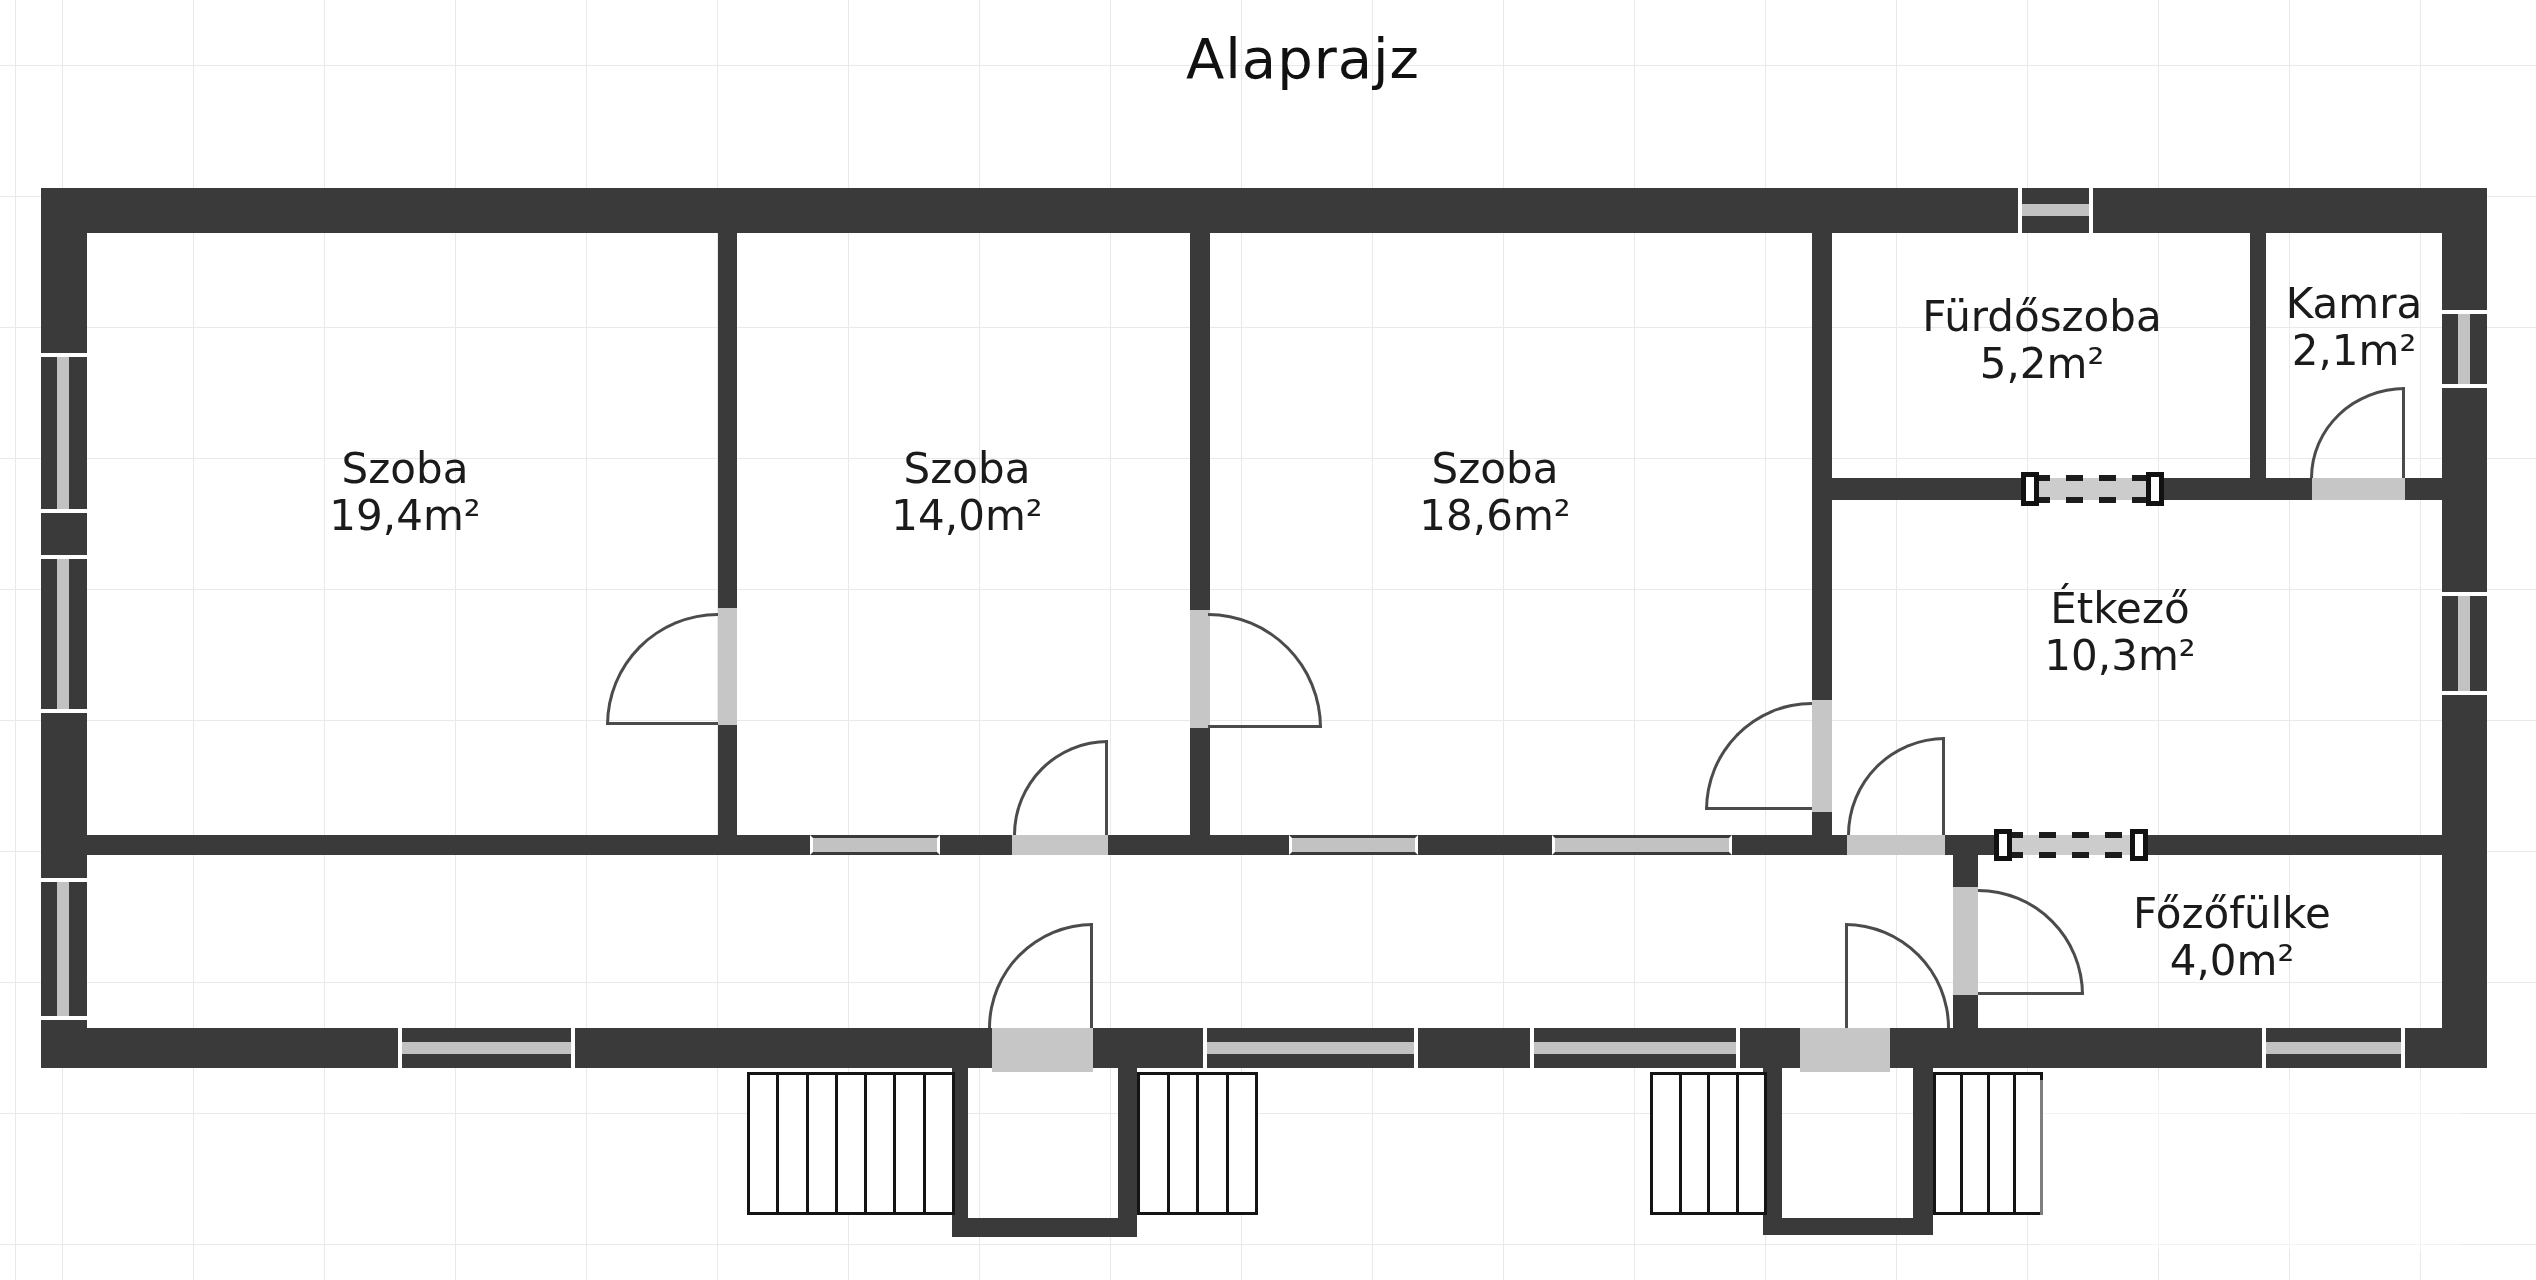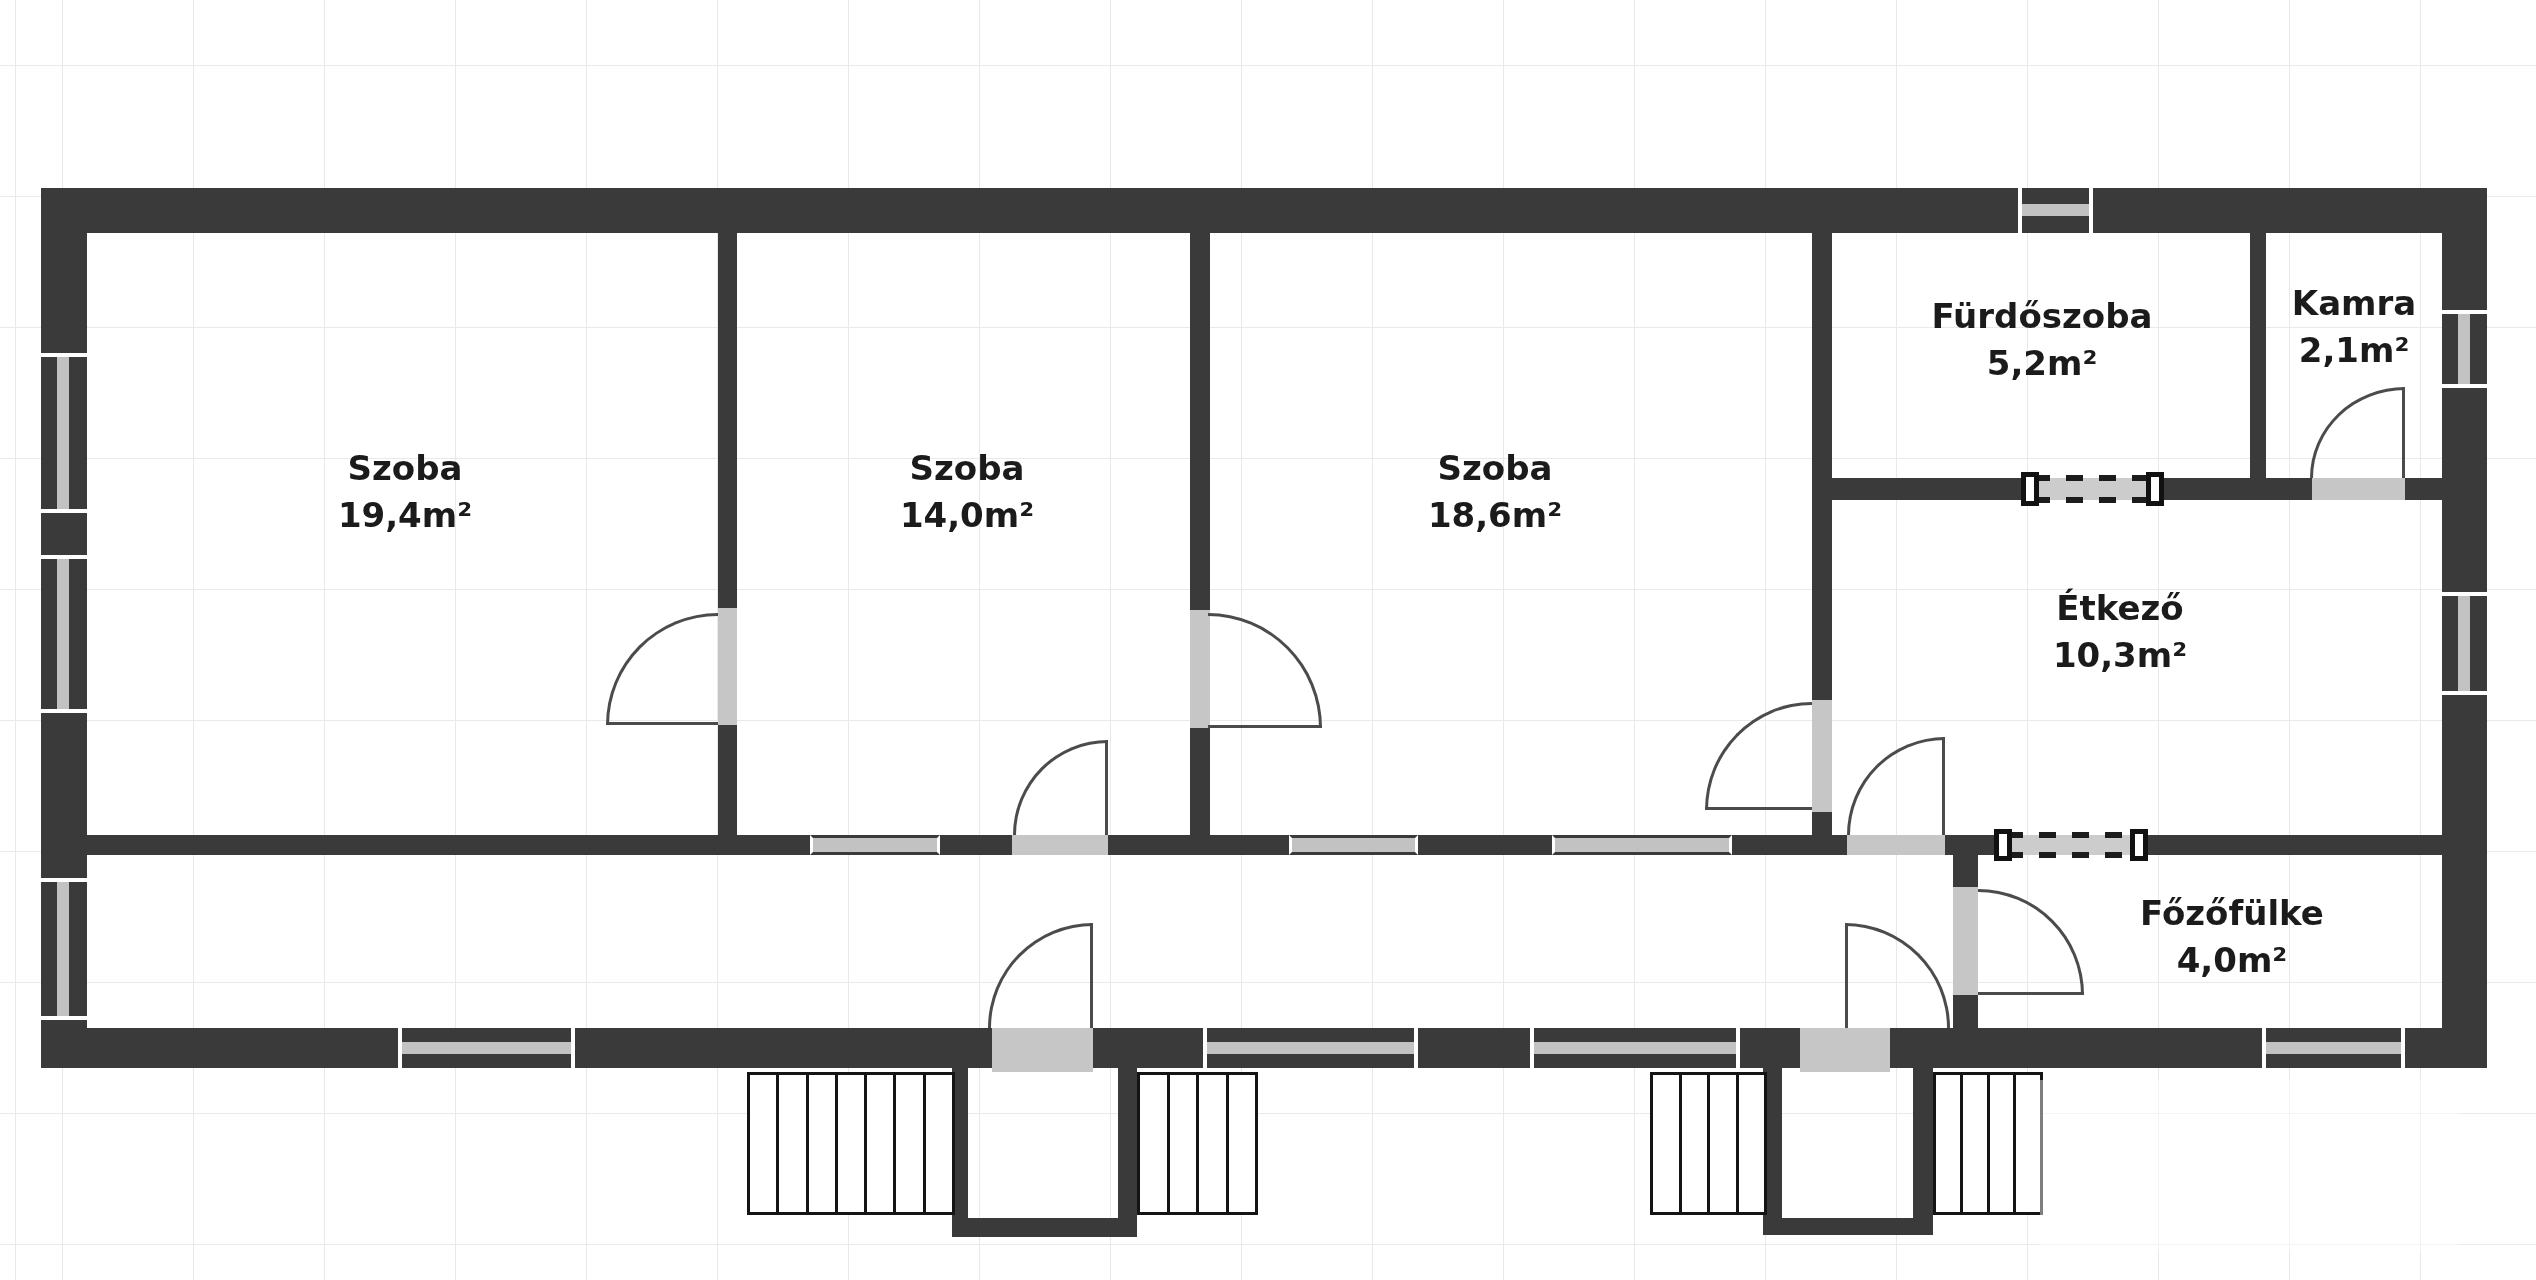--- a/index.html
+++ b/index.html
@@ -41,28 +41,29 @@
   .door.tr{border-top:3px solid #4b4b4b;border-right:3px solid #4b4b4b;border-top-right-radius:100% 100%;}
   .door.leaf-b{border-bottom:3px solid #4b4b4b;}
   .door.leaf-r{border-right:3px solid #4b4b4b;}
   .door.leaf-l{border-left:3px solid #4b4b4b;}
   
   .stairs{position:absolute;border:3px solid #141414;background:#fff;display:flex;box-sizing:border-box;}
   .tread{flex:1;border-right:3px solid #141414;}
   .tread:last-child{border-right:none;}
   
   .rlabel{position:absolute;transform:translateX(-50%);text-align:center;
-          font-size:34px;line-height:47px;color:#1b1b1b;white-space:nowrap;font-weight:bold;}
+          font-size:42px;line-height:47px;color:#1b1b1b;white-space:nowrap;}
   .watermark{position:absolute;background:rgba(255,255,255,0.45);}
 </style>
 </head>
 <body>
 
 <div class="plan">
 
+  <div class="title">Alaprajz</div>
 
   <div class="wall" style="left:41px;top:188px;width:2446px;height:45px;"></div>
   <div class="wall" style="left:41px;top:1028px;width:2446px;height:40px;"></div>
   <div class="wall" style="left:41px;top:188px;width:46px;height:880px;"></div>
   <div class="wall" style="left:2442px;top:188px;width:45px;height:880px;"></div>
 
   <div class="wall" style="left:718px;top:233px;width:19px;height:602px;"></div>
   <div class="wall" style="left:1190px;top:233px;width:20px;height:602px;"></div>
   <div class="wall" style="left:1812px;top:233px;width:20px;height:602px;"></div>
   <div class="wall" style="left:2250px;top:233px;width:16px;height:245px;"></div>

